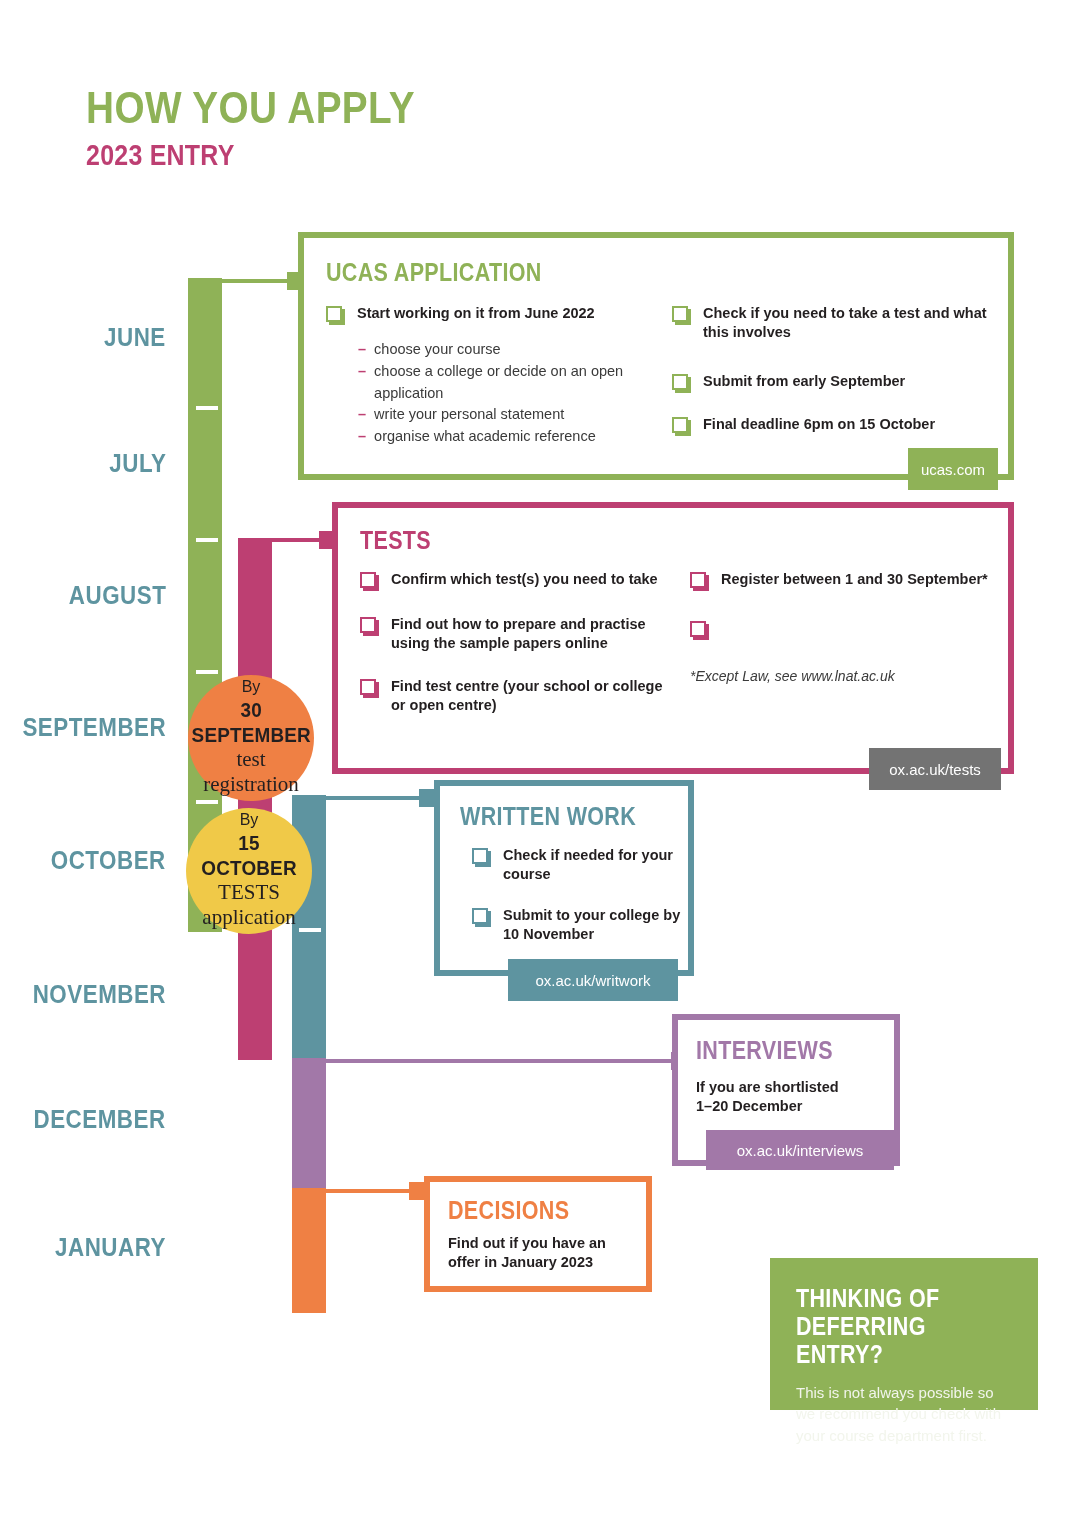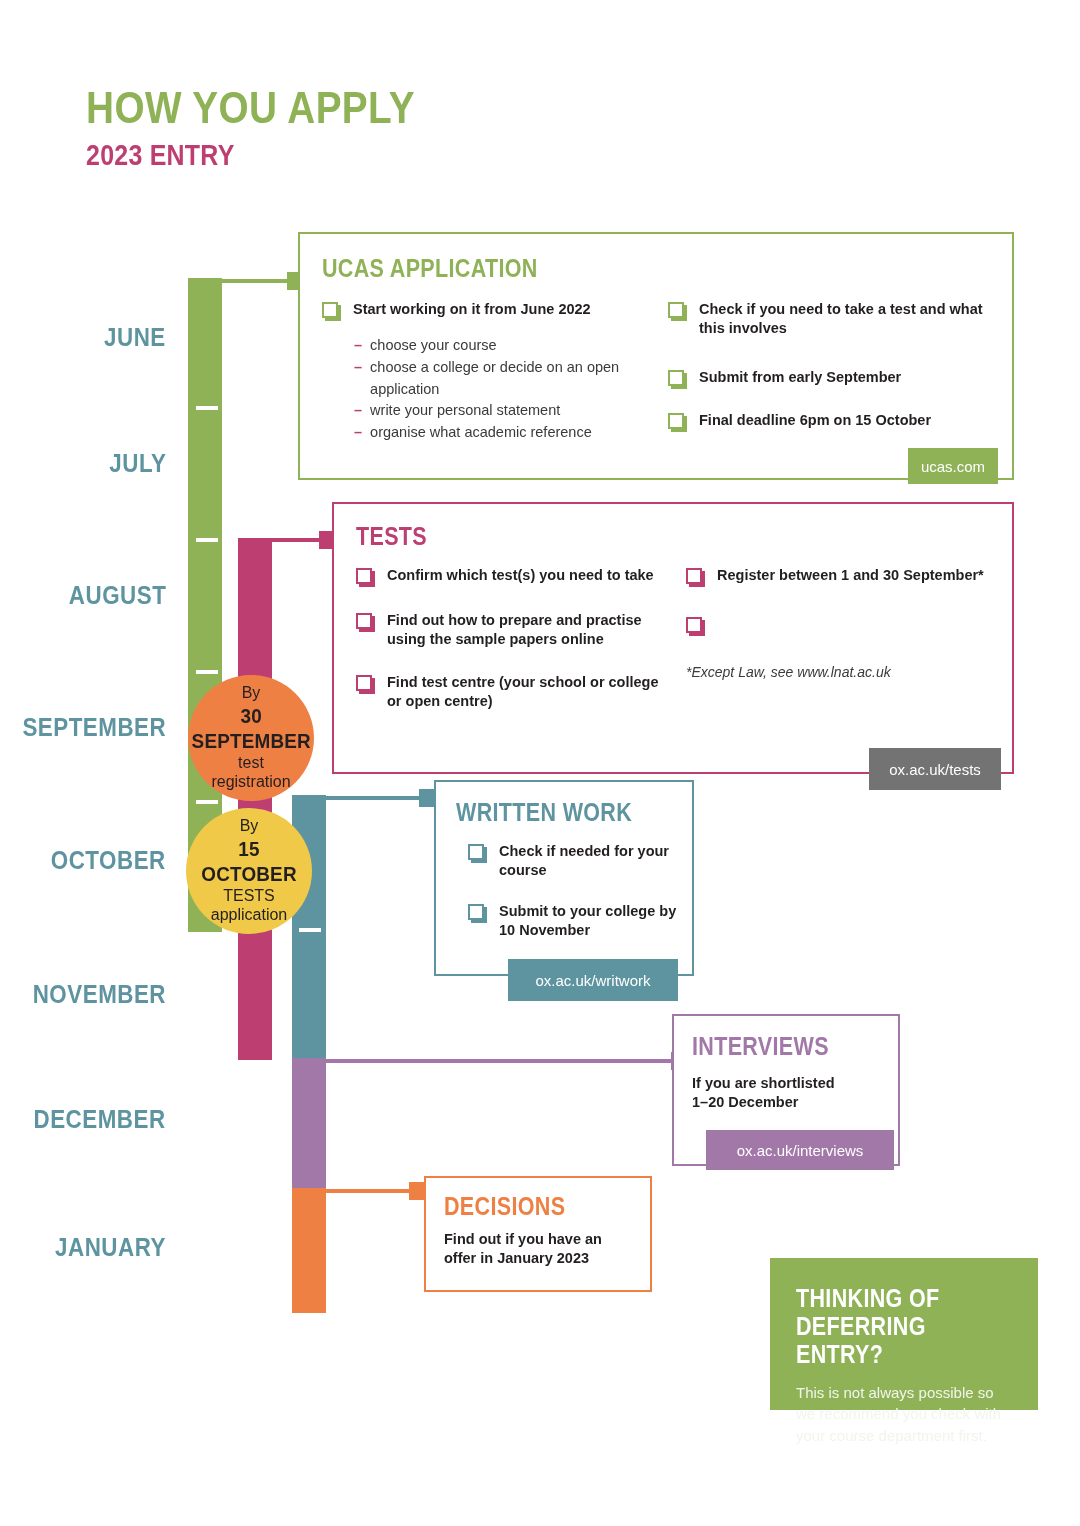--- a/index.html
+++ b/index.html
@@ -46,21 +46,21 @@
   
   .bar { position: absolute; }
   .tick { position: absolute; height: 4px; background: #ffffff; }
   .connector { position: absolute; height: 4px; }
   .tab { position: absolute; width: 16px; height: 18px; }
 
   
   .box {
     position: absolute;
     background: #ffffff;
-    border: 2px solid #0f172a;
+    border: 6px solid #0f172a;
   }
   .box-title {
     font-size: 25px; font-weight: 700; letter-spacing: 0.4px;
     transform: scaleX(0.86); transform-origin: left top;
     font-family: "Liberation Sans Narrow", "Liberation Sans", sans-serif;
   }
 
   .chk-row { display: flex; align-items: flex-start; gap: 12px; margin-bottom: 14px; }
   .chk {
     position: relative;
@@ -93,21 +93,21 @@
     display: flex; flex-direction: column;
     align-items: center; justify-content: center;
     text-align: center; color: #231f20;
   }
   .circle .c-by { font-size: 16px; line-height: 1.15; }
   .circle .c-date {
     font-size: 21px; font-weight: 700; line-height: 1.2; letter-spacing: 0.2px;
     transform: scaleX(0.9);
     font-family: "Liberation Sans Narrow", "Liberation Sans", sans-serif;
   }
-  .circle .c-sub { font-size: 16px; line-height: 1.2; }
+  .circle .c-sub { font-size: 21px; line-height: 1.2; font-family: Liberation Serif, serif; }
 
   
   .defer {
     position: absolute;
     background: #8FB257;
     color: #ffffff;
     padding: 26px 26px 24px 26px;
   }
   .defer-title {
     font-size: 25px; font-weight: 700; line-height: 1.12; letter-spacing: 0.4px;
@@ -207,21 +207,21 @@
       </div>
       <div class="chk-row">
         <span class="chk">
           <span class="sh" style="background:#8FB257"></span>
           <span class="bx" style="border-color:#8FB257"></span>
         </span>
         <span class="chk-text">Final deadline 6pm on 15 October</span>
       </div>
     </div>
   </div>
-  <div class="url-tag" style="left:908px; top:448px; width:90px; height:36px; background:#8FB257;">ucas.com</div>
+  <div class="url-tag" style="left:908px; top:448px; width:90px; height:42px; background:#8FB257;">ucas.com</div>
 
   <div class="box" style="left:332px; top:502px; width:682px; height:272px; border-color:#BD3F72;">
     <div class="box-title" style="color:#BD3F72; margin:18px 0 14px 22px;">TESTS</div>
 
     <div style="position:absolute; left:22px; top:62px; width:320px;">
       <div class="chk-row" style="margin-bottom:24px;">
         <span class="chk">
           <span class="sh" style="background:#BD3F72"></span>
           <span class="bx" style="border-color:#BD3F72"></span>
         </span>

